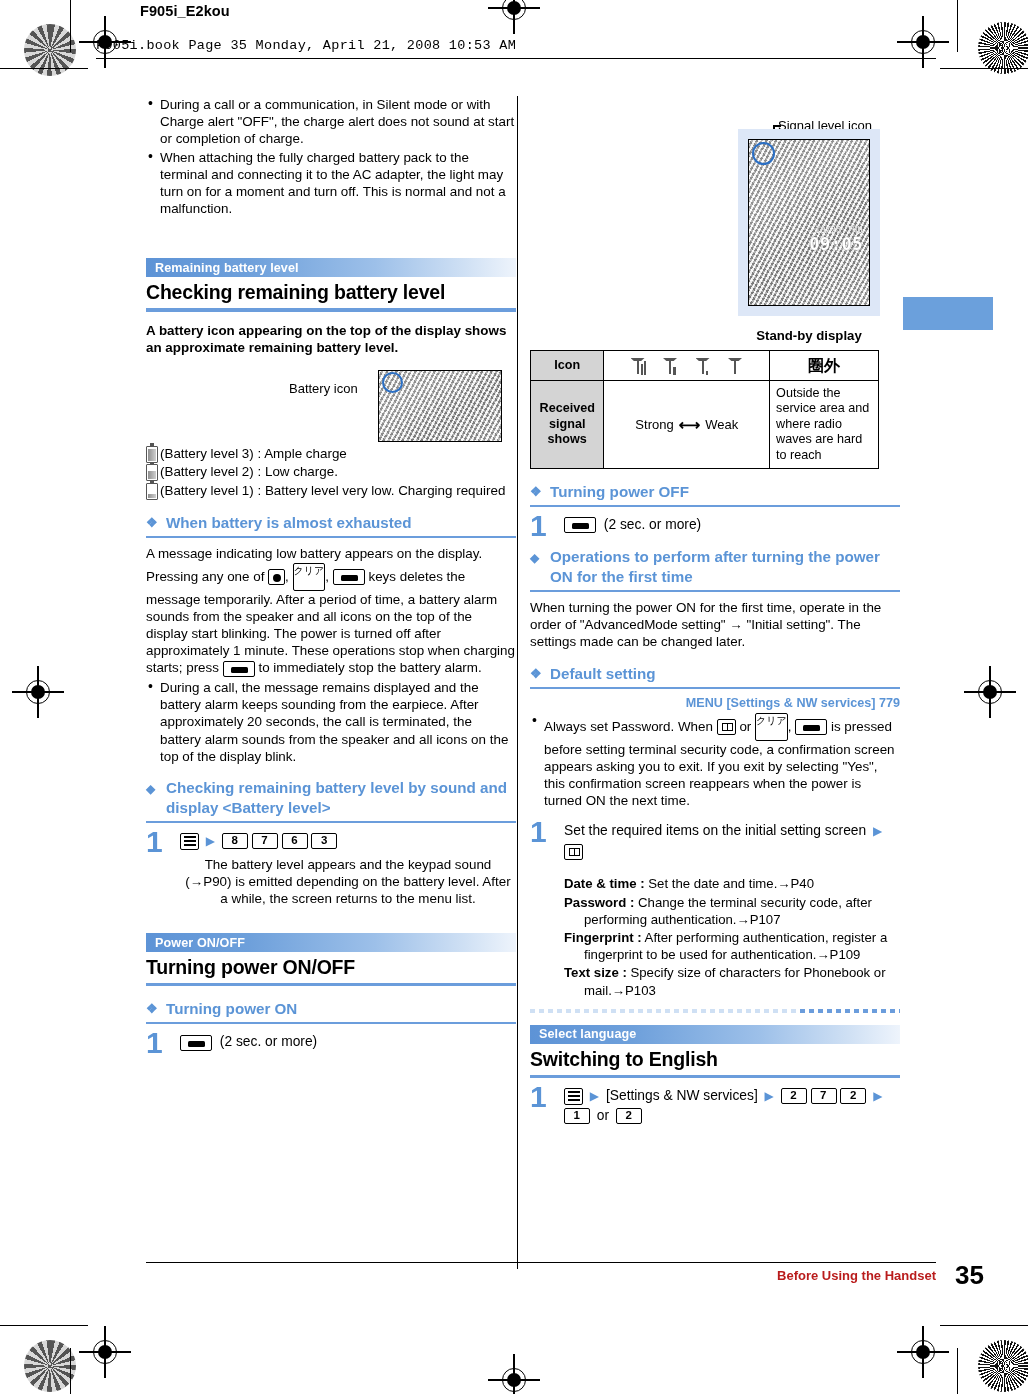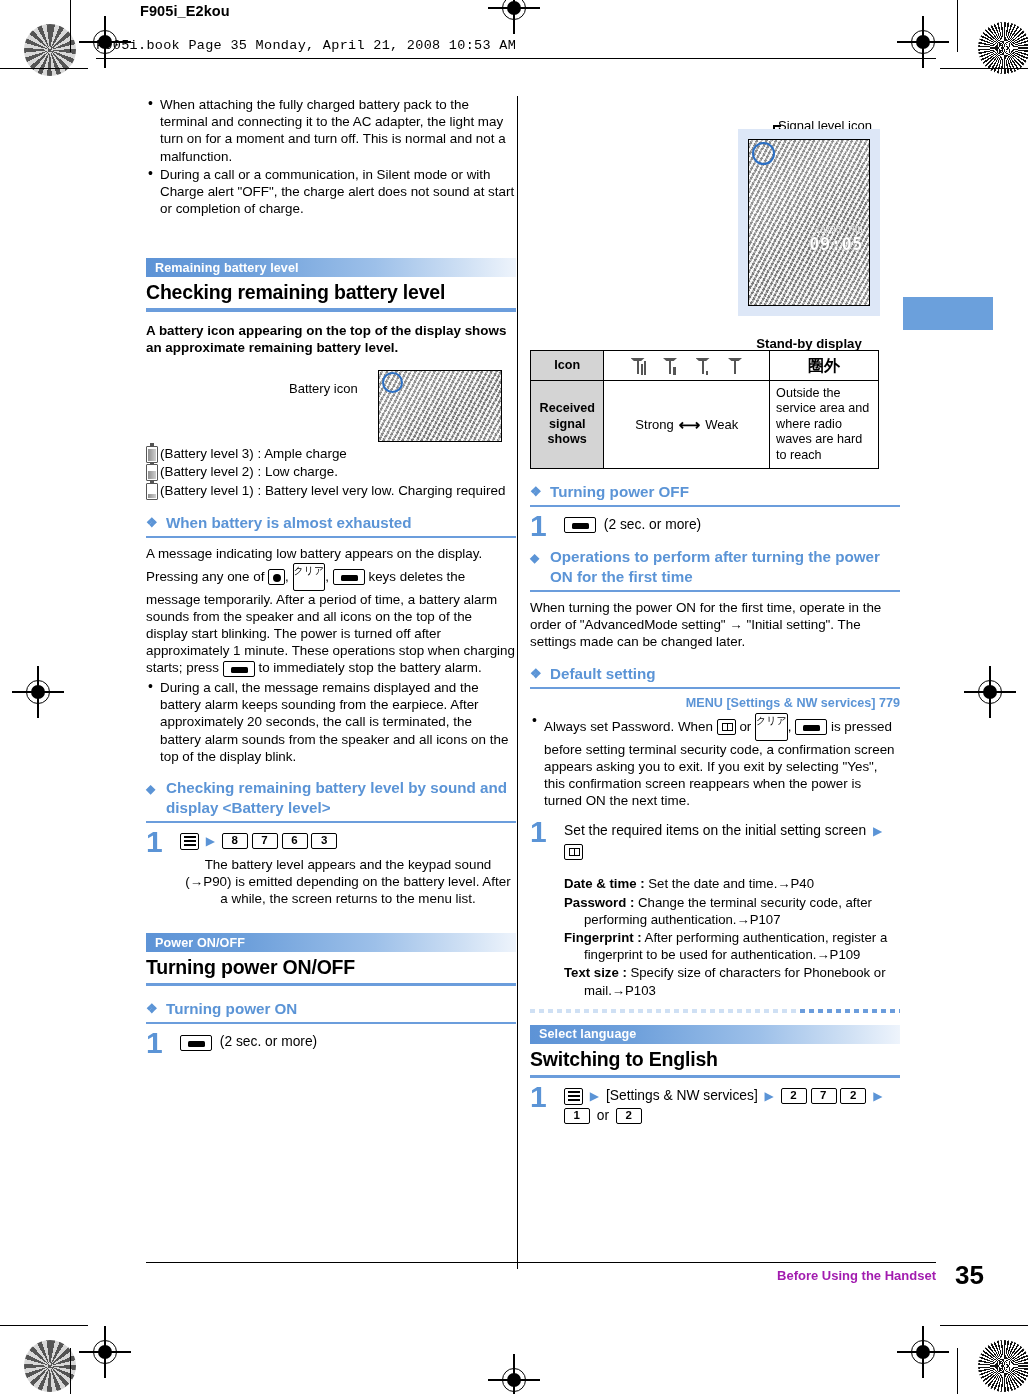--- a/index.html
+++ b/index.html
@@ -144,21 +144,21 @@
   .deflist b{font-weight:bold;}
 
   .dotted-sep{height:4px;margin-top:10px;
      background:
        linear-gradient(to right,#cfe0f4 0%,#cfe0f4 72%,#6b9ddc 72%,#6b9ddc 100%);
      -webkit-mask-image:repeating-linear-gradient(to right,#000 0 5px,transparent 5px 9px);
      mask-image:repeating-linear-gradient(to right,#000 0 5px,transparent 5px 9px);}
 
   .caption{text-align:center;font-size:13.2px;font-weight:bold;margin-top:7px;}
   .foot-rule{position:absolute;left:146px;top:1262px;width:790px;height:1.1px;background:#000;}
-  .foot-txt{position:absolute;right:92px;top:1268px;color:#a21caf;font-size:13px;
+  .foot-txt{position:absolute;right:92px;top:1268px;color:#b91c1c;font-size:13px;
       font-weight:bold;}
   .foot-pg{position:absolute;right:44px;top:1260px;font-size:26px;font-weight:bold;}
 
   .thumbtab{position:absolute;left:903px;top:297px;width:90px;height:33px;background:#6ba0dc;}
 </style>
 </head>
 <body>
 
 <div class="page">
 
@@ -228,22 +228,22 @@
   <div class="doc-id">F905i_E2kou</div>
   <div class="bookline">F905i.book  Page 35  Monday, April 21, 2008  10:53 AM</div>
   <div class="rule-top"></div>
 
   <div class="thumbtab"></div>
   <div class="col-divider"></div>
 
   <div class="col col-l">
 
     <ul class="bul">
+      <li>During a call or a communication, in Silent mode or with Charge alert "OFF", the charge alert does not sound at start or completion of charge.</li>
       <li>When attaching the fully charged battery pack to the terminal and connecting it to the AC adapter, the light may turn on for a moment and turn off. This is normal and not a malfunction.</li>
-      <li>During a call or a communication, in Silent mode or with Charge alert "OFF", the charge alert does not sound at start or completion of charge.</li>
     </ul>
 
     <div style="height:36px;"></div>
 
     <div class="banner">
       <span>Remaining battery level</span>
     </div>
     <div class="sec-title">Checking remaining battery level</div>
     <div class="sec-rule"></div>
 
@@ -341,21 +341,21 @@
       <div class="phone-shot" style="position:absolute;left:218px;top:35px;width:122px;height:167px;">
         <div style="position:absolute;right:6px;top:86px;font-size:8px;color:#fff;
                     font-family:'DejaVu Sans Mono',monospace;letter-spacing:.5px;
                     text-shadow:0 0 1px #555;">10/25  THU</div>
         <div style="position:absolute;right:6px;top:94px;font-size:17px;color:#fff;font-weight:bold;
                     font-family:'DejaVu Sans Mono',monospace;letter-spacing:.5px;
                     text-shadow:0 0 1.5px #666;">09:05</div>
       </div>
       <div class="circle-hi" style="left:222px;top:38px;width:19px;height:19px;"></div>
 
-      <div class="caption" style="position:absolute;left:208px;top:225px;width:142px;">Stand-by display</div>
+      <div class="caption" style="position:absolute;left:208px;top:217px;width:142px;">Stand-by display</div>
     </div>
 
     <table class="sig">
       <tbody>
           <tr>
         <td class="hdr">Icon</td>
         <td class="ico-cell">
           <span class="ant">
             <span class="tophat"></span><span class="mast"></span>
             <span class="bar" style="left:11px;height:11px;"></span>

